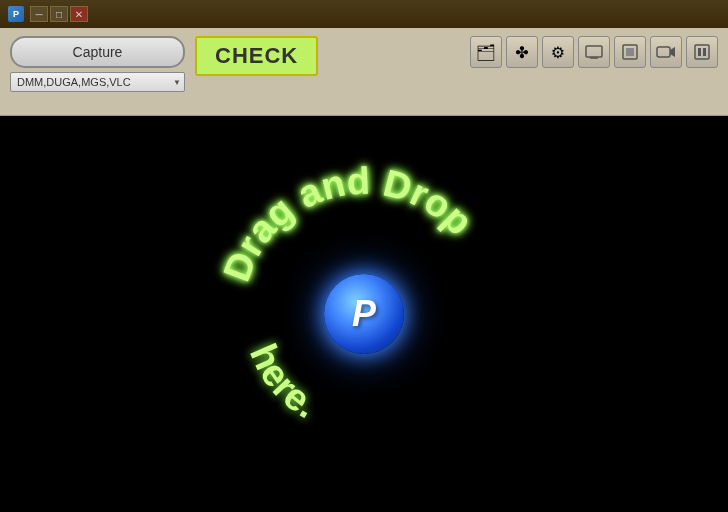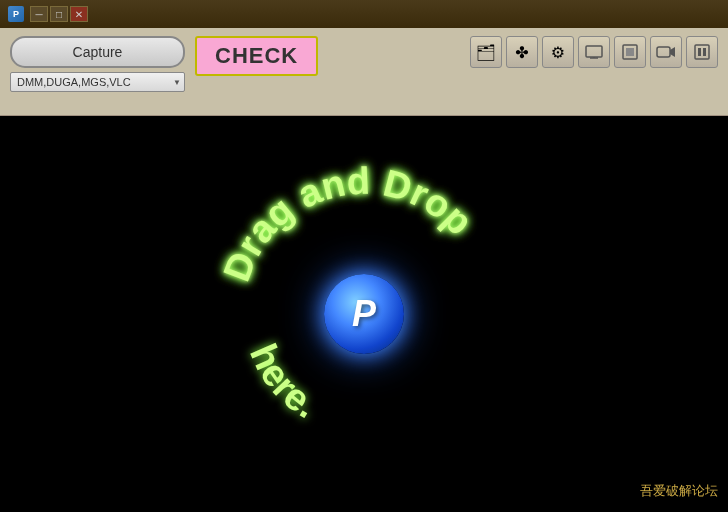--- a/index.html
+++ b/index.html
@@ -114,21 +114,21 @@
       position: absolute;
       right: 4px;
       top: 50%;
       transform: translateY(-50%);
       font-size: 8px;
       color: #555;
       pointer-events: none;
     }
 
     .check-btn {
-      background: #f9a8d4;
+      background: #bef264;
       border: 2px solid #c0b800;
       border-radius: 3px;
       padding: 6px 18px;
       font-size: 22px;
       font-weight: bold;
       cursor: pointer;
       color: #333;
       letter-spacing: 1px;
       height: 40px;
       display: flex;
@@ -305,16 +305,15 @@
             </feMerge>
         </filter>
       </defs>
     </svg>
 
     <div class="center-logo">
       <span class="center-logo-letter">P</span>
     </div>
 
     <div class="watermark">
-      <div>吾爱破解论坛</div>
     </div>
   </div>
 </div>
 
 </body></html>

